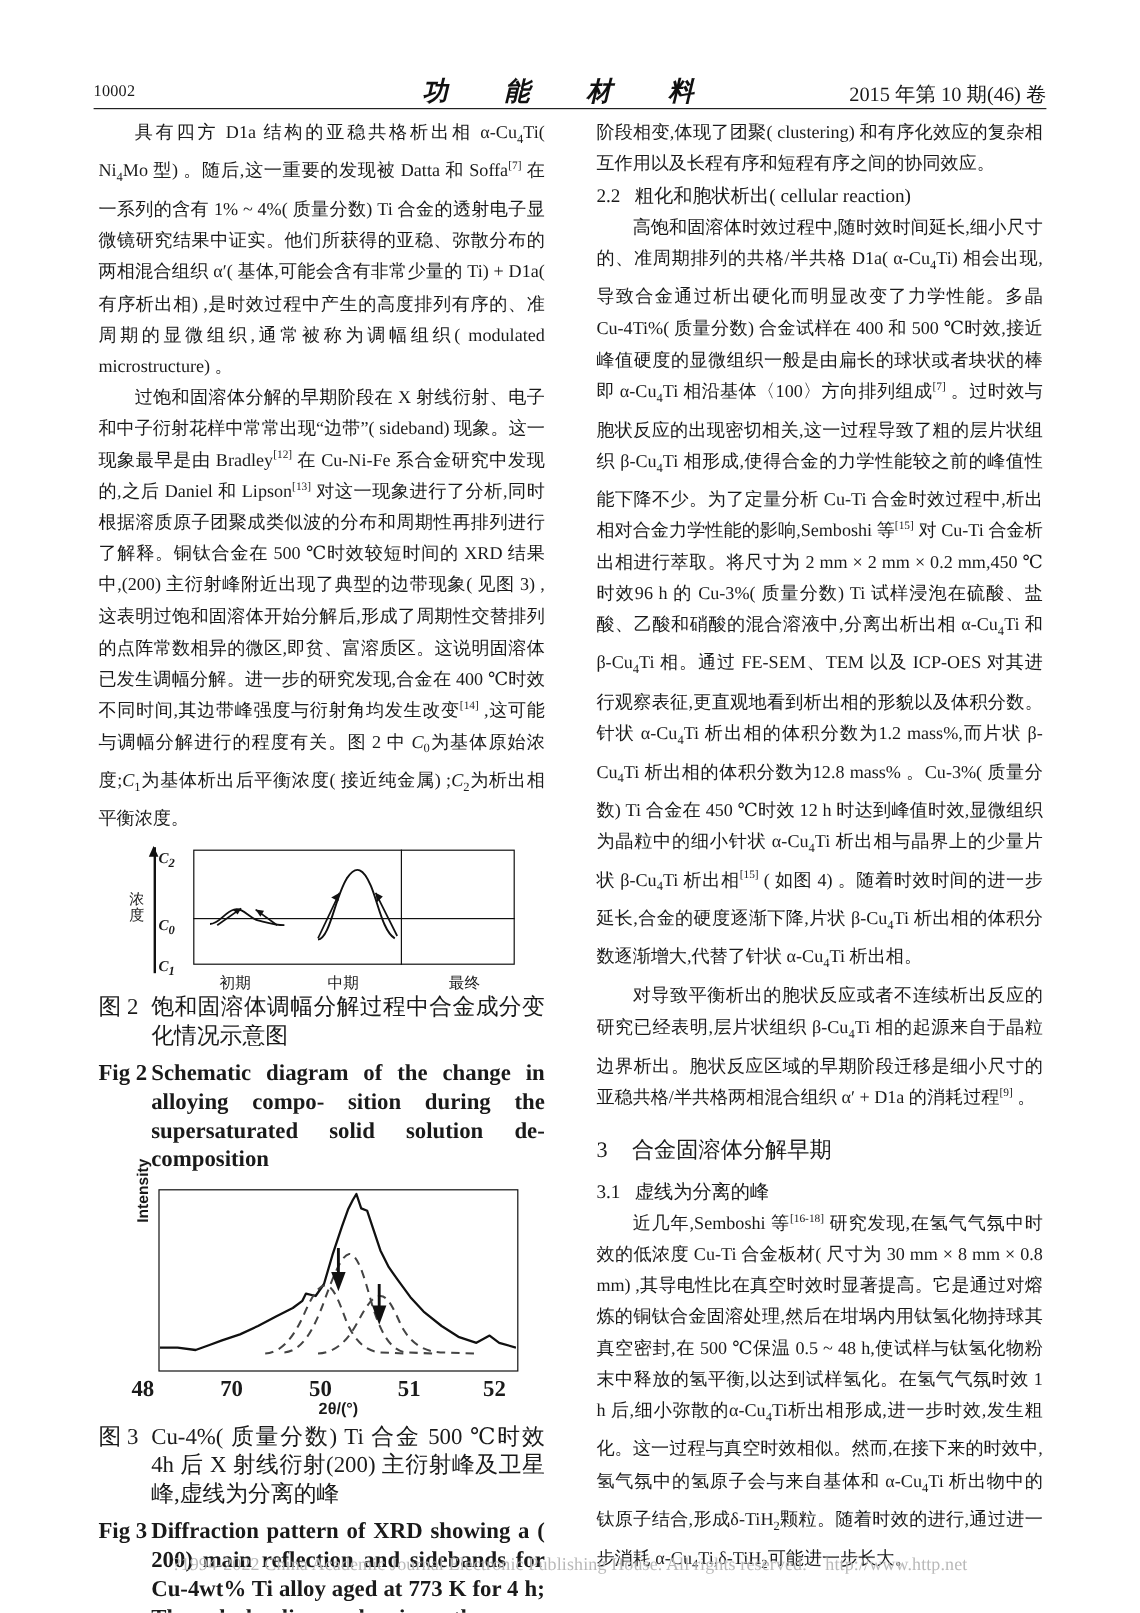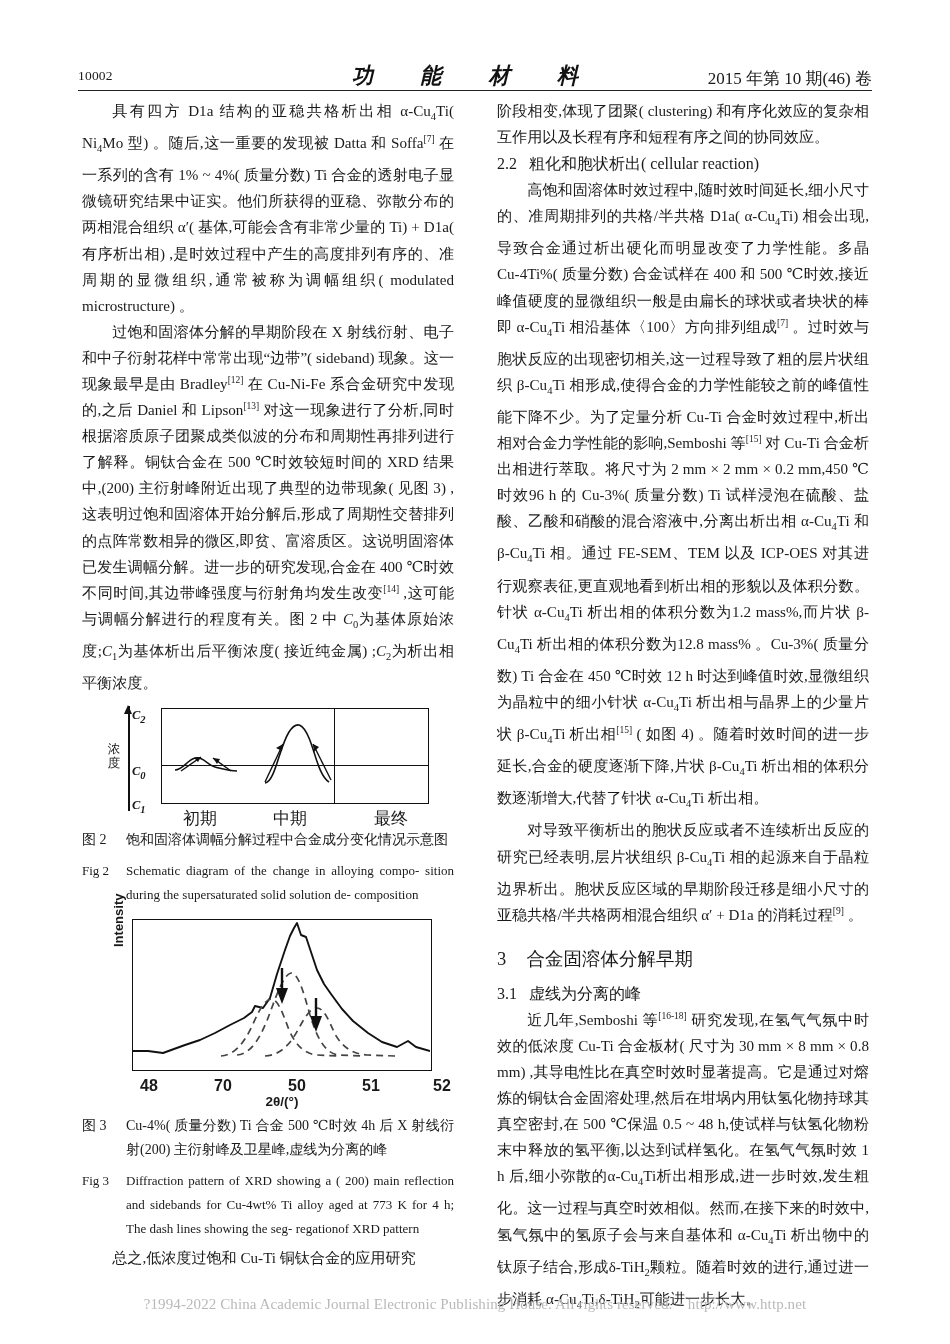--- a/index.html
+++ b/index.html
@@ -104,36 +104,36 @@
     vertical-align: super;
     line-height: 0;
   }
   sub { font-size: 10.5px; }
   em.it { font-style: italic; }
 
   
   .figblock { margin-top: 10px; }
 
   .fig-cap {
-    font-size: 14px;
+    font-size: 19px;
     line-height: 24px;
     text-indent: 0;
     margin-top: 7px;
     display: flex;
   }
   .fig-cap .lab {
     white-space: nowrap;
     flex: 0 0 auto;
   }
   .fig-cap .txt {
     flex: 1 1 auto;
     text-align: justify;
   }
   .fig-cap-cn .lab { width: 44px; }
-  .fig-cap-en { font-family: "Liberation Serif", serif; font-size: 13px; }
+  .fig-cap-en { font-family: "Liberation Serif", serif; font-size: 19px; font-weight: bold; }
   .fig-cap-en .lab { width: 44px; }
   .just-en { text-align: justify; text-align-last: left; }
 
   
   .fig2-wrap {
     position: relative;
     width: 340px;
     height: 115px;
     margin: 6px 0 0 22px;
   }
@@ -205,21 +205,21 @@
     height: 1.2px;
     background: #111;
   }
   .fig2-curve { position: absolute; left: 57px; top: 2px; }
   .fig2-xlabels {
     position: absolute;
     left: 57px;
     top: 100px;
     width: 268px;
     height: 20px;
-    font-size: 17px;
+    font-size: 13px;
   }
   .fig2-xlabels span { position: absolute; }
   .fig2-xlabels .s1 { left: 22px; }
   .fig2-xlabels .s2 { left: 112px; }
   .fig2-xlabels .s3 { left: 213px; }
 
   
   .fig3-wrap {
     position: relative;
     width: 332px;
@@ -242,26 +242,26 @@
     left: 22px;
     top: 0;
     width: 300px;
     height: 152px;
     border: 1.6px solid #111;
     box-sizing: border-box;
     overflow: hidden;
   }
   .fig3-xticks {
     position: absolute;
-    left: 36px;
+    left: 6px;
     top: 152px;
     width: 300px;
     height: 20px;
-    font-family: Liberation Sans, sans-serif;
-    font-size: 16px;
+    font-family: Liberation Serif, serif;
+    font-size: 19px;
     font-weight: bold;
   }
   .fig3-xticks span {
     position: absolute;
     transform: translateX(-50%);
     top: 2px;
   }
   .fig3-xtitle {
     position: absolute;
     left: 22px;

